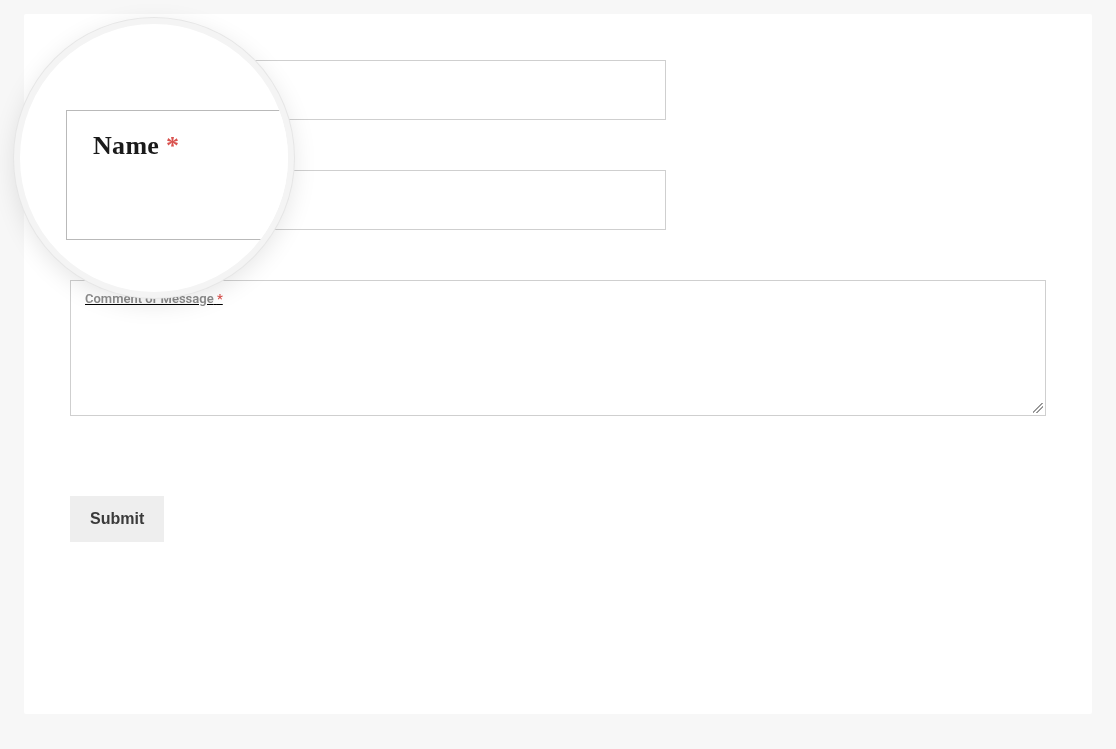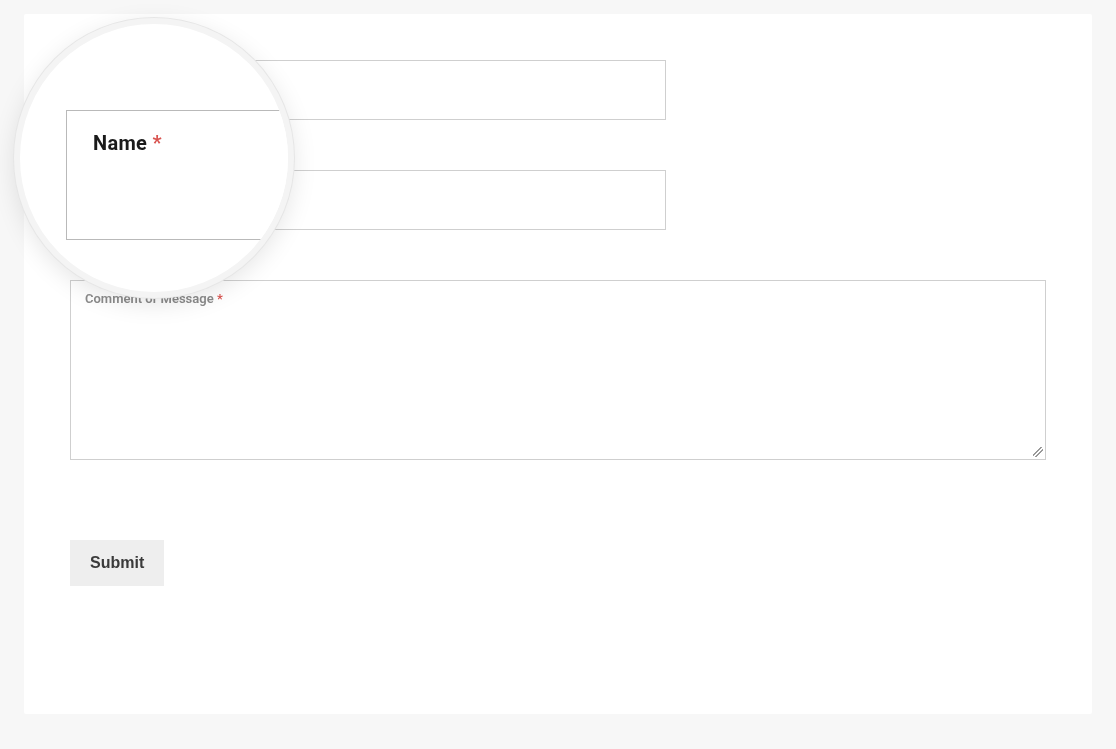--- a/index.html
+++ b/index.html
@@ -24,23 +24,24 @@
       width: 596px;
       height: 60px;
       border: 1px solid #cfcfcf;
       background: #fff;
       padding: 10px 14px;
       display: flex;
       align-items: flex-start;
     }
     .field.textarea {
       width: 100%;
-      height: 180px;
+      height: 136px;
       resize: both;
       position: relative;
+      text-decoration: underline;
     }
     .field.textarea::after {
       content: '';
       position: absolute;
       right: 2px;
       bottom: 2px;
       width: 10px;
       height: 10px;
       background:
         linear-gradient(135deg, transparent 0 40%, #999 40% 50%, transparent 50% 60%, #999 60% 70%, transparent 70% 100%);
@@ -79,24 +80,25 @@
       position: absolute;
       top: 86px;
       left: 46px;
       width: 228px;
       height: 130px;
       border: 1px solid #b9b9b9;
       background: #fff;
       padding: 20px 26px;
     }
     .lens-label {
-      font-size: 20px;
+      font-size: 26px;
       font-weight: 700;
       color: #1a1a1a;
       letter-spacing: 0.3px;
+      font-family: Liberation Serif, serif;
     }
     .lens-req { color: #d9534f; }
   </style>
 </head>
 <body>
 
 <div class="card">
 
   <div class="form-group">
     <div class="field">

